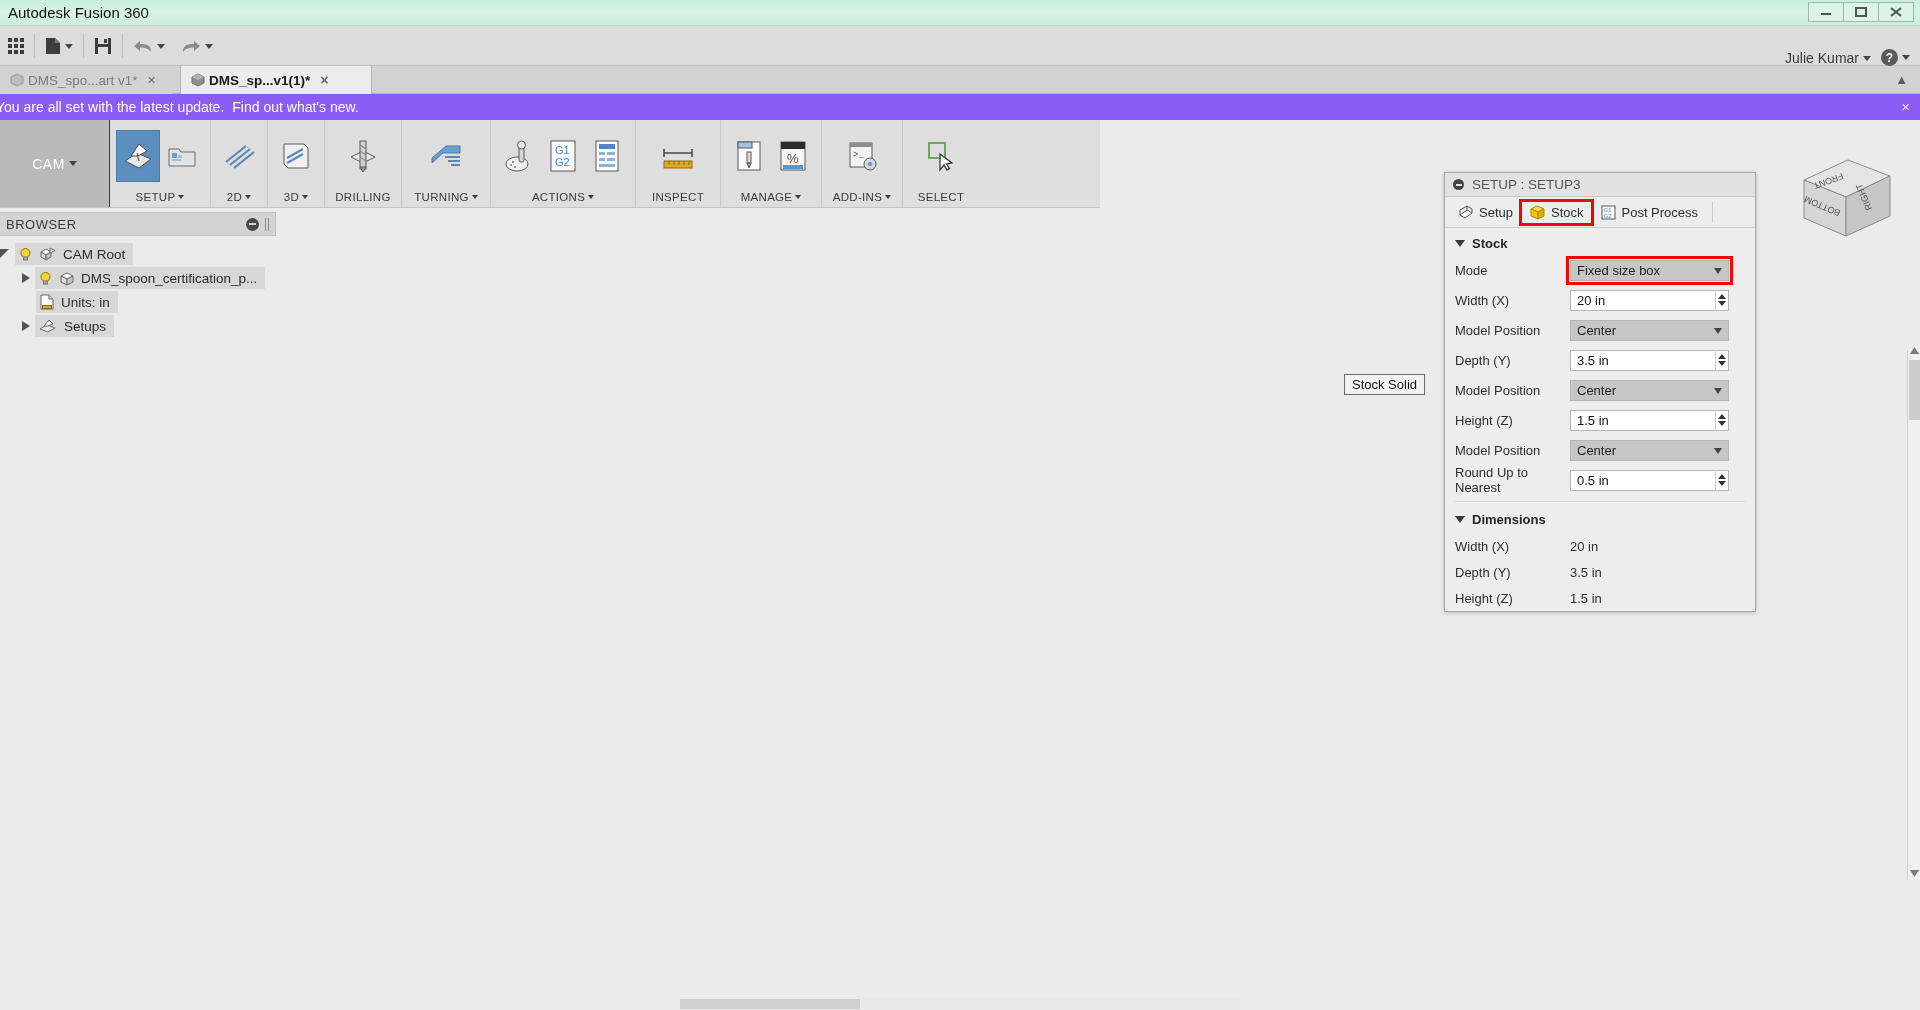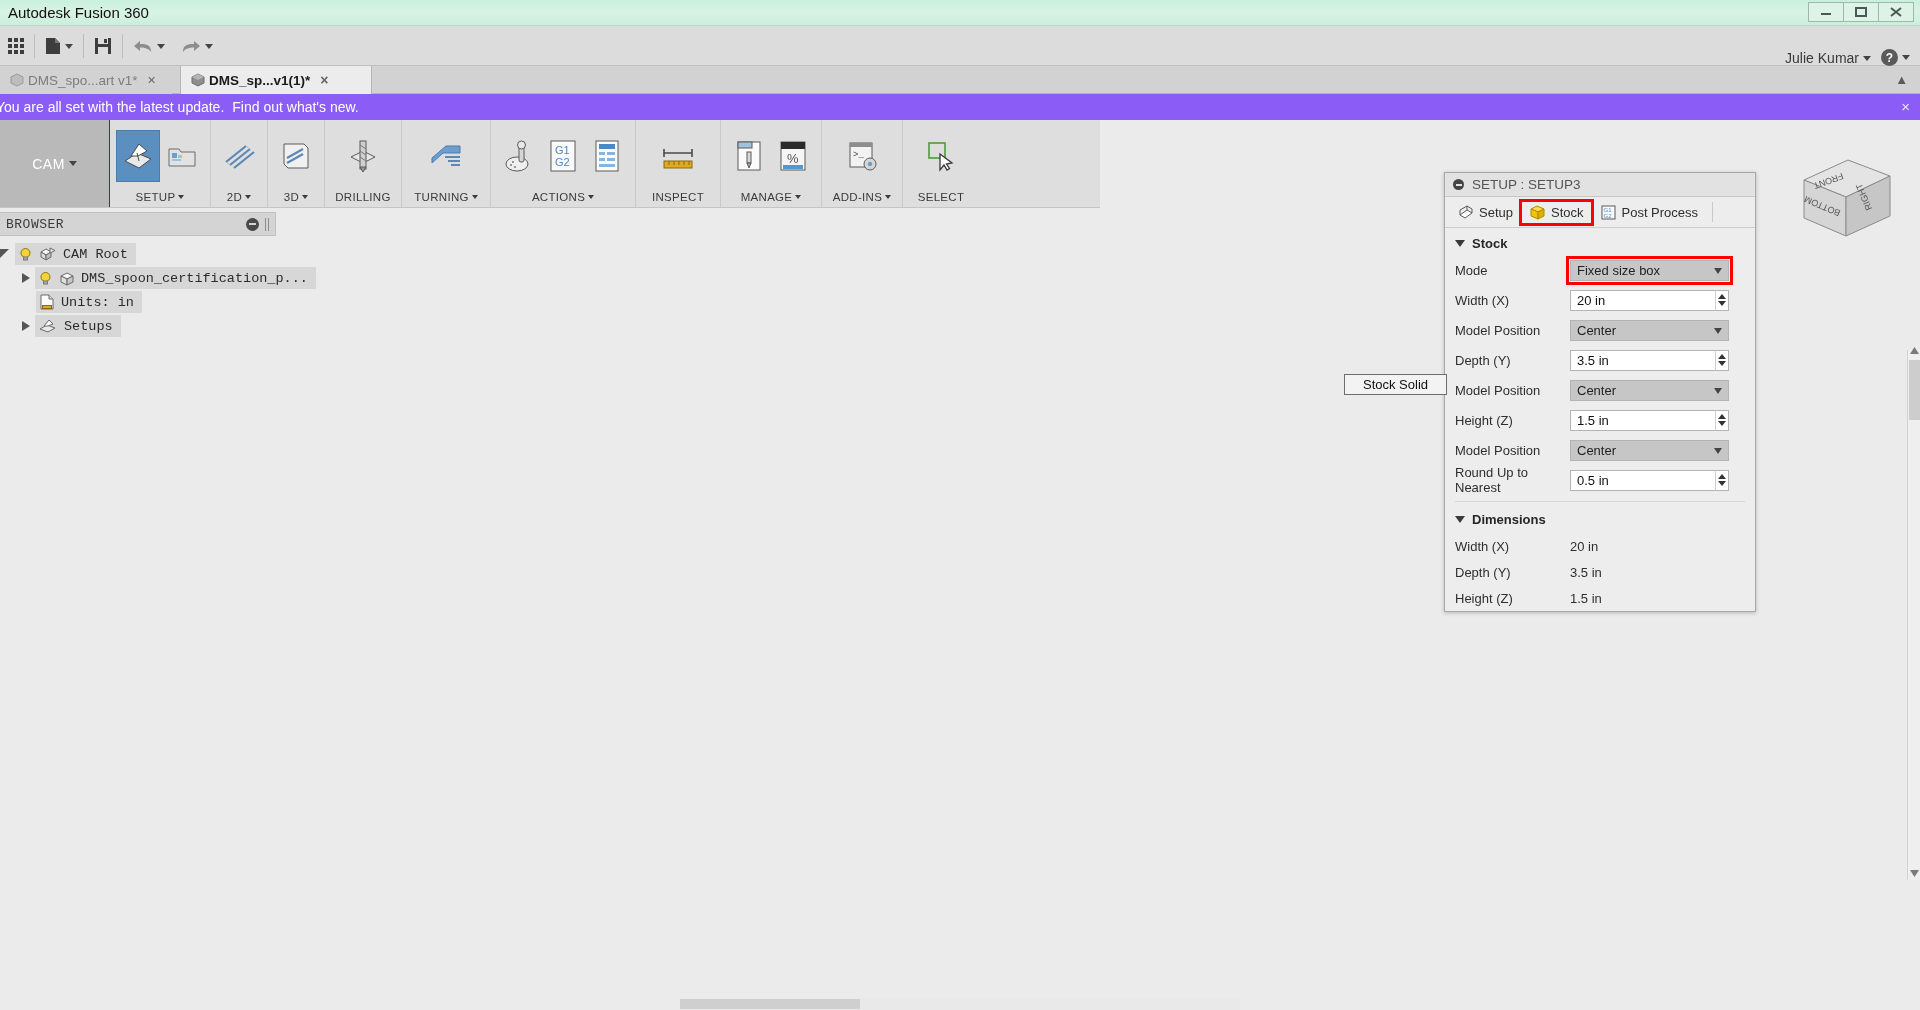--- a/index.html
+++ b/index.html
@@ -108,21 +108,21 @@
 
   
   .viewport {
     position: absolute; top: 120px; left: 0; width: 1920px; height: 890px;
     background: #eeeeee; overflow: hidden; z-index: -1;
   }
   .grid-svg { position: absolute; inset: 0; }
 
   
   .browser {
-    position: absolute; top: 212px; left: 0; width: 276px; font-family: Liberation Mono, monospace;
+    position: absolute; top: 212px; left: 0; width: 276px;
   }
   .browser-header {
     height: 24px; background: #d4d4d4; display: flex; align-items: center;
     padding: 0 6px; font-size: 13px; color: #3a3a3a; letter-spacing: .5px;
     border: 1px solid #c2c2c2; border-left: none;
   }
   .browser-header .spacer { flex: 1; }
   .bh-dot { width: 13px; height: 13px; border-radius: 50%; background: #4a4a4a;
             display: flex; align-items: center; justify-content: center; }
   .bh-dot i { display: block; width: 7px; height: 2px; background: #d4d4d4; }
@@ -214,21 +214,21 @@
   }
   .dbtn {
     min-width: 58px; height: 24px; background: #e4e4e4; border: 1px solid #9f9f9f;
     display: flex; align-items: center; justify-content: center; font-size: 13px; color: #222;
   }
 
   
   .tooltip {
     position: absolute; left: 1344px; top: 374px;
     background: #f3f3f3; border: 1px solid #6d6d6d;
-    padding: 2px 18px; font-size: 13px; color: #111; z-index: 6;
+    padding: 2px 7px; font-size: 13px; color: #111; z-index: 6;
   }
 
   
   .viewcube { position: absolute; right: 20px; top: 150px; width: 110px; height: 100px; }
 
   
   .vscroll {
     position: absolute; right: 0; top: 350px; width: 13px; height: 530px;
     background: #efefef; border-left: 1px solid #d2d2d2;
   }

